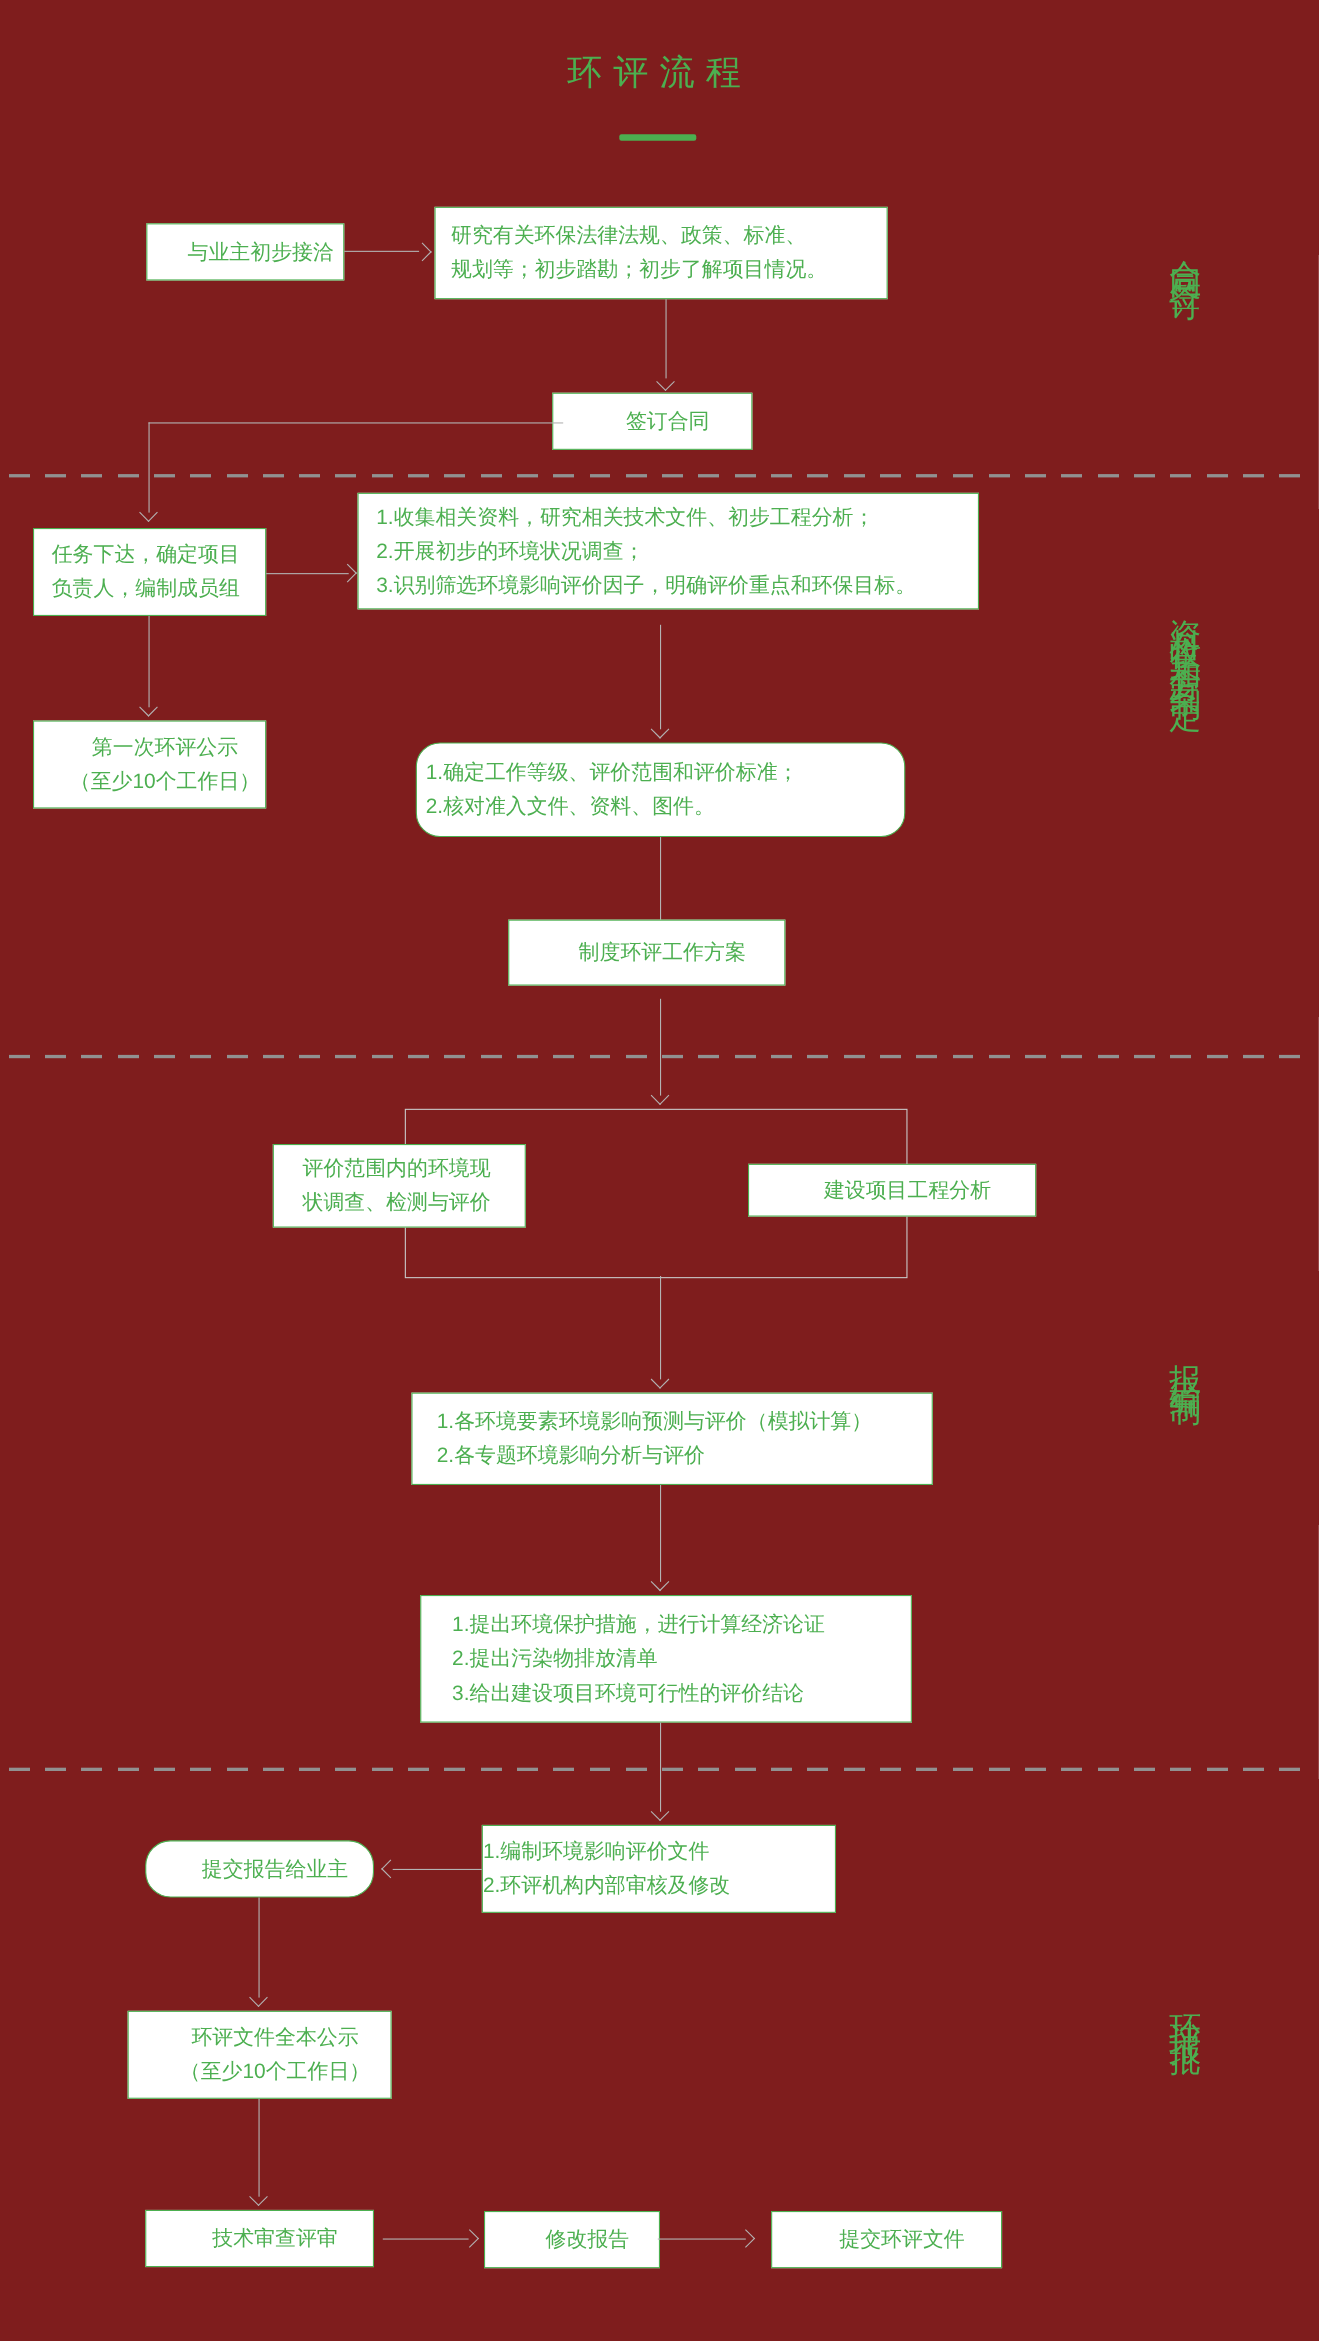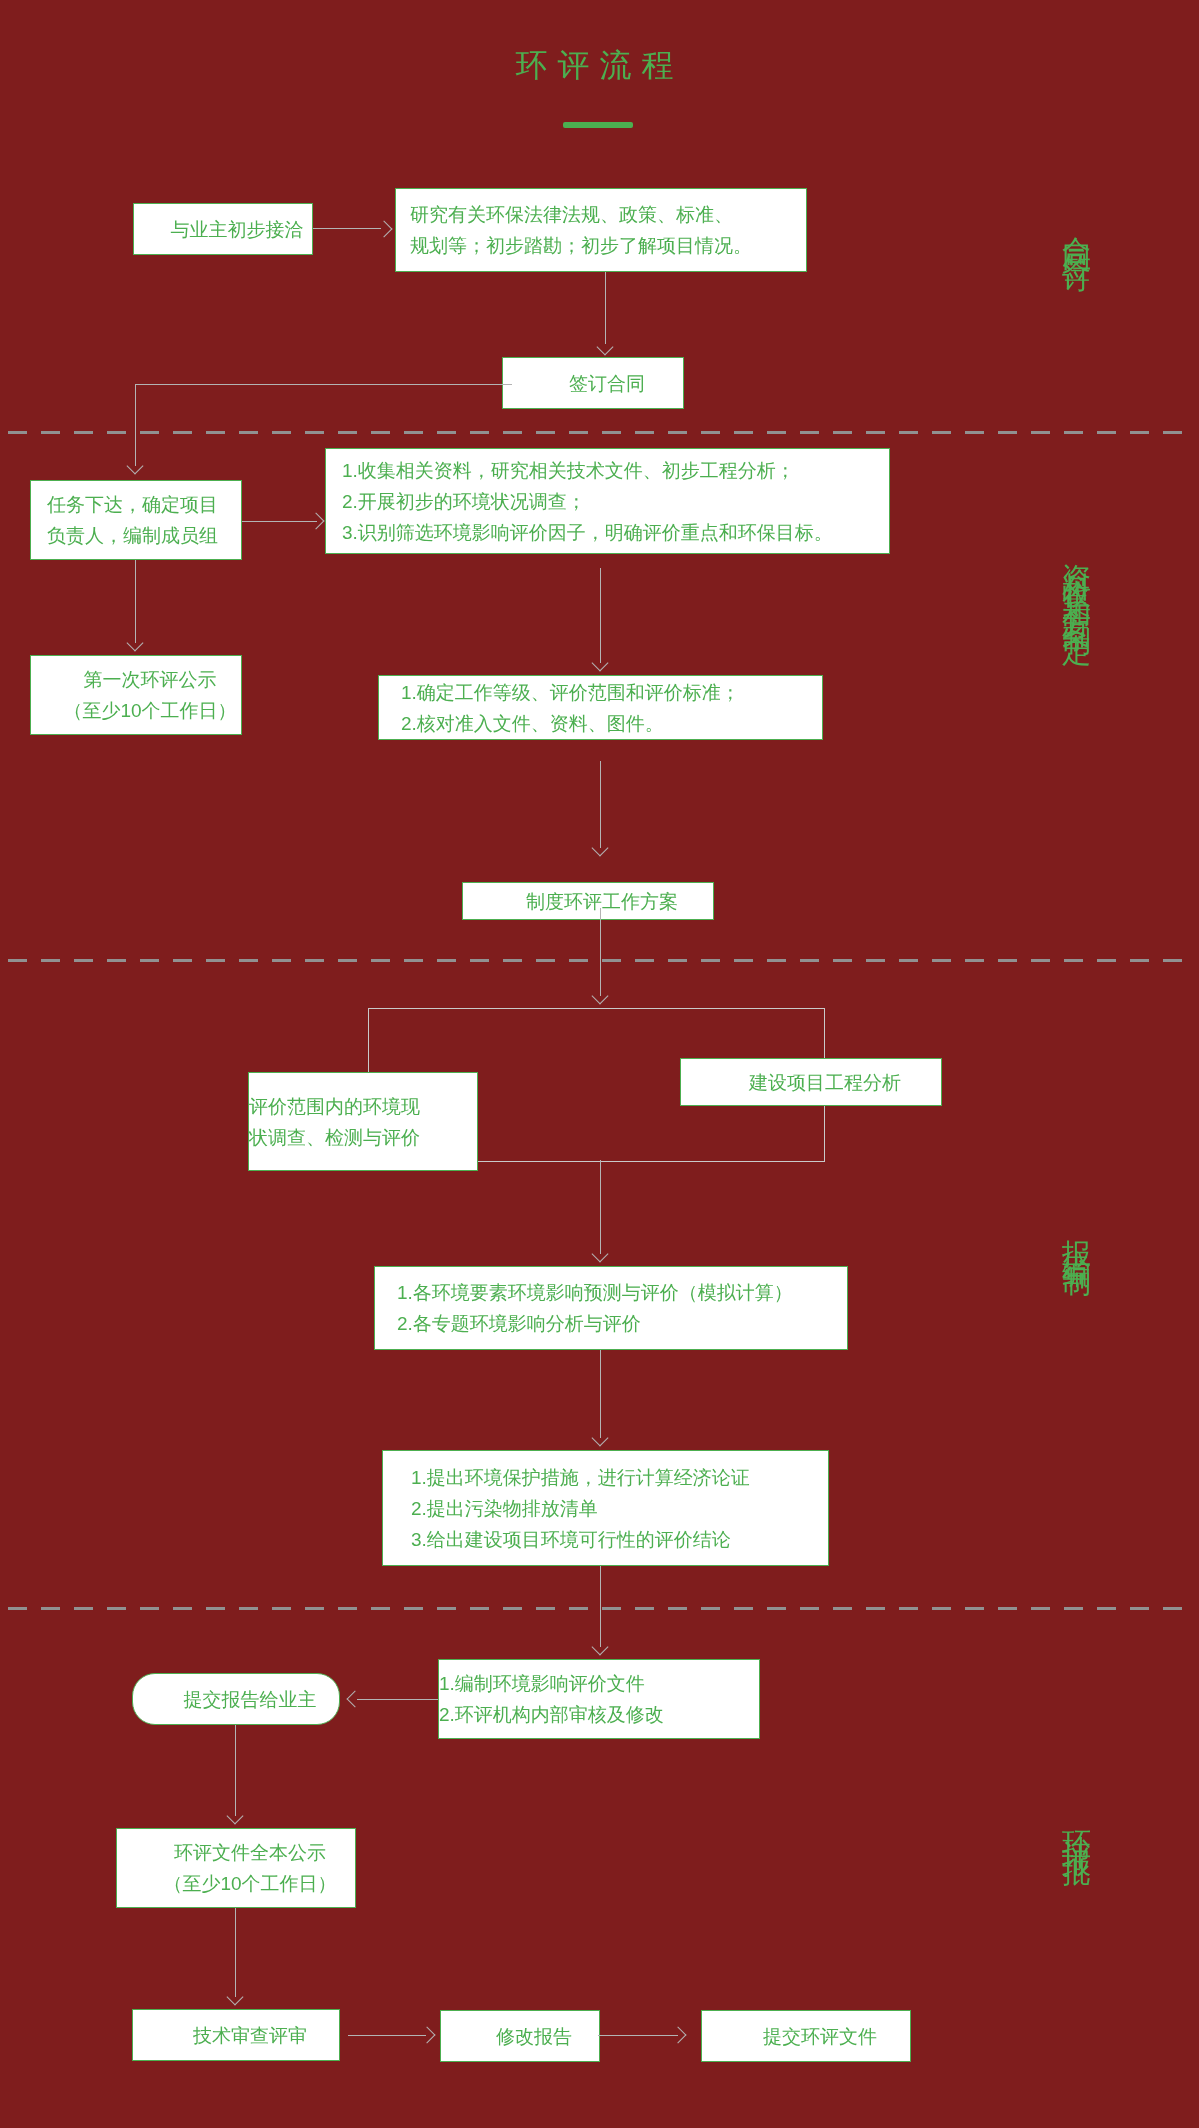--- a/index.html
+++ b/index.html
@@ -98,38 +98,38 @@
   <div class="chev down" style="left:129px;top:637px;"></div>
 
   <div class="box center" style="left:30px;top:655px;width:212px;height:80px;">
     <div class="ln">第一次环评公示</div>
     <div class="ln">（至少10个工作日）</div>
   </div>
 
   <div class="vline" style="left:600px;top:568px;height:95px;"></div>
   <div class="chev down" style="left:594px;top:657px;"></div>
 
-  <div class="box left" style="left:378px;top:675px;width:445px;height:65px;padding-left:22px;">
+  <div class="box left" style="left:378px;top:675px;width:445px;height:86px;padding-left:8px;border-radius:22px;">
     <div class="ln">1.确定工作等级、评价范围和评价标准；</div>
     <div class="ln">2.核对准入文件、资料、图件。</div>
   </div>
 
   <div class="vline" style="left:600px;top:761px;height:87px;"></div>
   <div class="chev down" style="left:594px;top:842px;"></div>
 
-  <div class="box center" style="left:462px;top:882px;width:252px;height:38px;">
+  <div class="box center" style="left:462px;top:836px;width:252px;height:60px;">
     <div class="ln">制度环评工作方案</div>
   </div>
 
   <div class="vline" style="left:600px;top:908px;height:88px;"></div>
   <div class="chev down" style="left:594px;top:990px;"></div>
 
   <div class="frame" style="left:368px;top:1008px;width:455px;height:152px;"></div>
 
-  <div class="box left" style="left:248px;top:1040px;width:230px;height:99px;padding-left:0;margin-top:32px;">
+  <div class="box left" style="left:248px;top:1040px;width:230px;height:76px;padding-left:26px;">
     <div class="ln">评价范围内的环境现</div>
     <div class="ln">状调查、检测与评价</div>
   </div>
 
   <div class="box center" style="left:680px;top:1058px;width:262px;height:48px;">
     <div class="ln">建设项目工程分析</div>
   </div>
 
   <div class="vline" style="left:600px;top:1160px;height:94px;"></div>
   <div class="chev down" style="left:594px;top:1248px;"></div>

